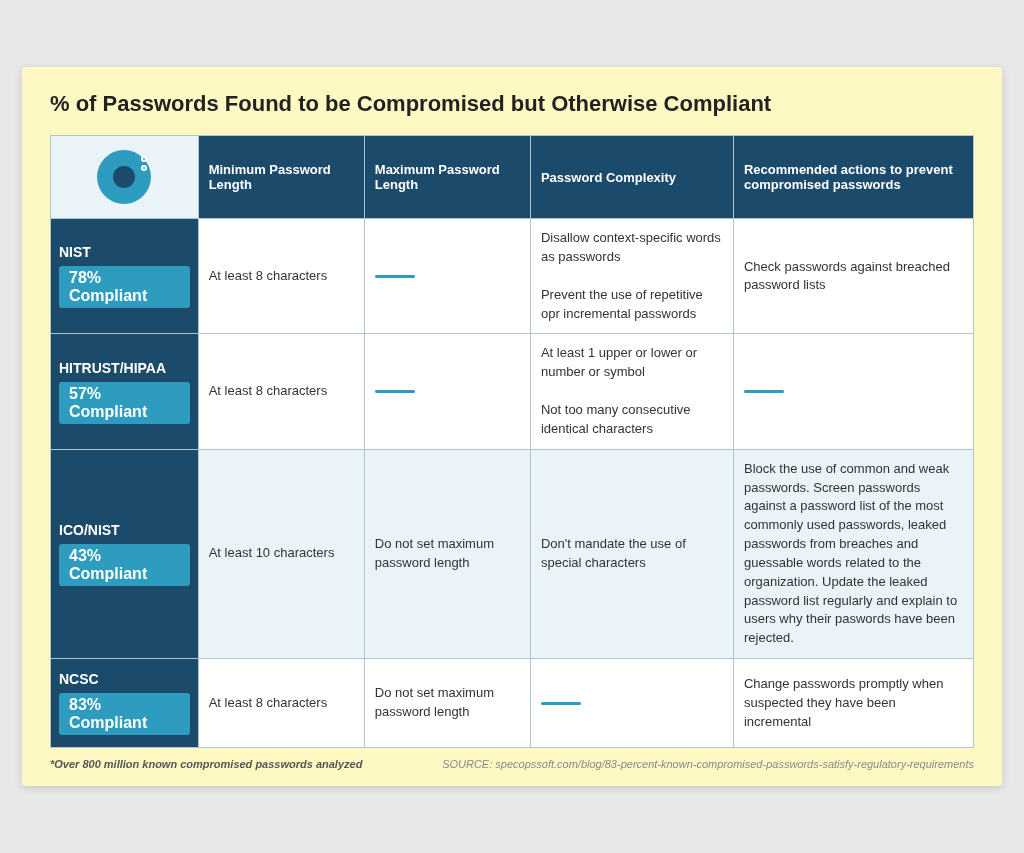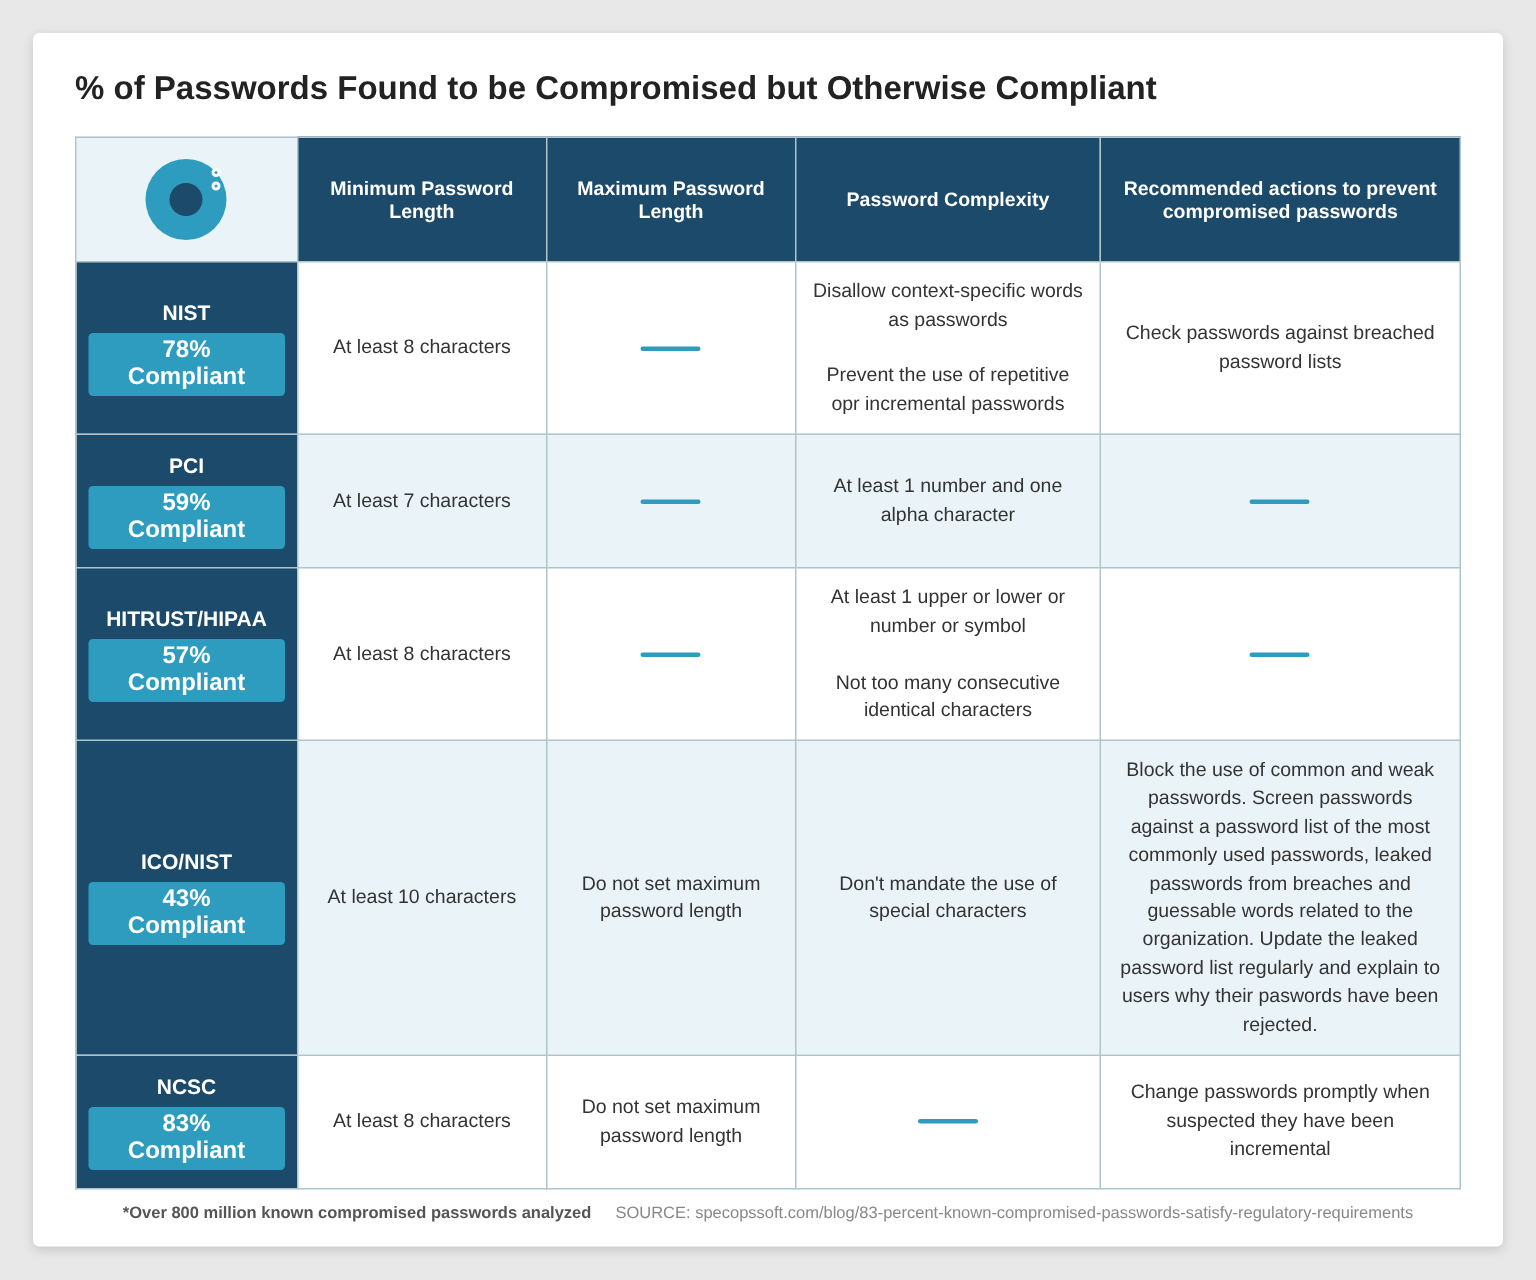--- a/index.html
+++ b/index.html
@@ -6,42 +6,42 @@
     body {
       background: #e8e8e8;
       font-family: Arial, sans-serif;
       display: flex;
       justify-content: center;
       align-items: center;
       min-height: 853px;
       padding: 20px;
     }
     .card {
-      background: #ffffff;
+      background: #fef9c3;
       border-radius: 4px;
       padding: 24px 28px 16px 28px;
       max-width: 980px;
       width: 100%;
       box-shadow: 0 2px 8px rgba(0,0,0,0.15);
     }
     .main-title {
       font-size: 22px;
       font-weight: 900;
       color: #222;
       margin-bottom: 18px;
       line-height: 1.2;
     }
     table {
       width: 100%;
       border-collapse: collapse;
       table-layout: fixed;
     }
     th, td {
       border: 1px solid #b0c4cc;
-      text-align: center;
+      text-align: left;
       vertical-align: middle;
       padding: 10px 10px;
       font-size: 13px;
     }
     
     thead tr th {
       background: #1b4a6b;
       color: #fff;
       font-weight: bold;
       font-size: 13px;
@@ -130,23 +130,24 @@
       border-radius: 50%;
       background: #2d9cbe;
       border: 2px solid #fff;
     }
     
     .footer {
       margin-top: 10px;
       font-size: 11px;
       color: #555;
       display: flex;
-      justify-content: center;
+      justify-content: space-between;
       flex-wrap: wrap;
       gap: 16px;
+      font-style: italic;
     }
     .footer .left { font-weight: bold; }
     .footer .right { color: #888; }
     
     col.col-label { width: 16%; }
     col.col-min   { width: 18%; }
     col.col-max   { width: 18%; }
     col.col-comp  { width: 22%; }
     col.col-rec   { width: 26%; }
   </style>
@@ -192,32 +193,20 @@
     <span class="standard-name">NIST</span>
     <span class="compliance-badge">78% Compliant</span>
   </td>
           <td class="data-cell">At least 8 characters</td>
           <td class="data-cell"><span class="dash-line"></span></td>
           <td class="data-cell"><div>Disallow context-specific words as passwords</div><br><div>Prevent the use of repetitive opr incremental passwords</div></td>
           <td class="data-cell">Check passwords against breached password lists</td>
         </tr>
         <tr>
           <td class="row-label">
-    <span class="standard-name">PCI</span>
-    <span class="compliance-badge">59% Compliant</span>
-  </td>
-          <td class="data-cell light-bg">At least 7 characters</td>
-          <td class="data-cell light-bg"><span class="dash-line"></span></td>
-          <td class="data-cell light-bg">
-            <div>At least 1 number and one alpha character</div>
-          </td>
-          <td class="data-cell light-bg"><span class="dash-line"></span></td>
-        </tr>
-        <tr>
-          <td class="row-label">
     <span class="standard-name">HITRUST/HIPAA</span>
     <span class="compliance-badge">57% Compliant</span>
   </td>
           <td class="data-cell">At least 8 characters</td>
           <td class="data-cell"><span class="dash-line"></span></td>
           <td class="data-cell"><div>At least 1 upper or lower or number or symbol</div><br><div>Not too many consecutive identical characters</div></td>
           <td class="data-cell"><span class="dash-line"></span></td>
         </tr>
         <tr>
           <td class="row-label">

